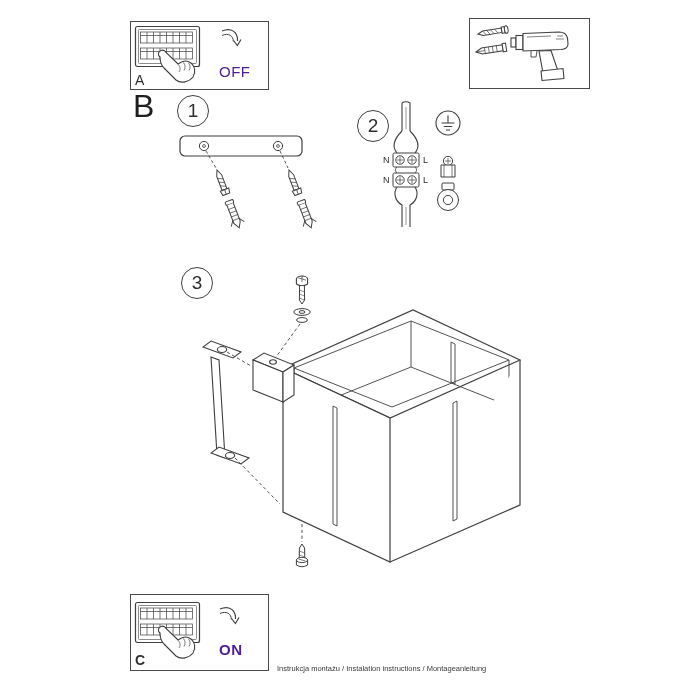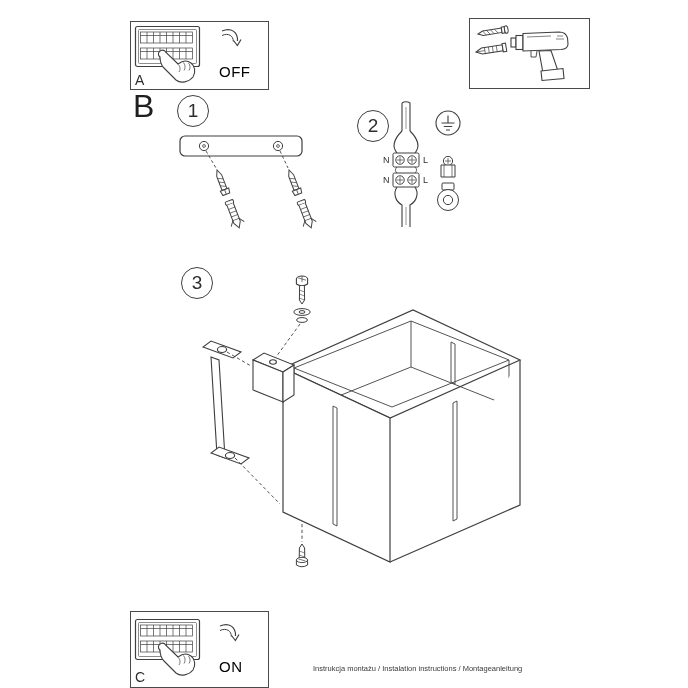--- a/index.html
+++ b/index.html
@@ -4,27 +4,27 @@
 <style>
   html,body{margin:0;padding:0;}
   body{
     width:688px;height:688px;position:relative;overflow:hidden;
     background:#ffffff;color:#2e2e2e;
     font-family:"Liberation Sans", sans-serif;
   }
   .abs{position:absolute;}
   .panel{position:absolute;border:1px solid #4a4a4a;background:#fff;}
   .panel-letter{position:absolute;font-size:14px;color:#2e2e2e;}
-  .state-label{position:absolute;font-size:15px;letter-spacing:.5px;color:#000000;}
+  .state-label{position:absolute;font-size:15px;letter-spacing:.5px;color:#4c1d95;}
   .big-letter{position:absolute;font-size:32px;color:#1f1f1f;}
   .step-circle{
     position:absolute;width:30px;height:30px;border:1.6px solid #3f3f3f;border-radius:50%;
     display:flex;align-items:center;justify-content:center;font-size:19px;background:#fff;
   }
-  .footer{position:absolute;left:277px;top:663px;font-size:7.5px;line-height:11px;color:#3a3a3a;white-space:nowrap;margin-left:36px;}
+  .footer{position:absolute;left:277px;top:663px;font-size:7.5px;line-height:11px;color:#3a3a3a;white-space:nowrap;}
 </style>
 </head>
 <body>
 
 <div class="panel" style="left:130px;top:21px;width:137px;height:67px;">
   <svg class="abs" style="left:3px;top:3px" width="84" height="60" viewBox="0 0 84 60" fill="none" stroke="#3f3f3f">
     <rect x="1.5" y="1.5" width="64" height="40" rx="2" stroke-width="1.2"></rect>
     <rect x="4.5" y="4.5" width="58" height="34" rx="1" stroke-width="0.6"></rect>
     <g stroke-width="0.7">
       <rect x="6.5" y="7" width="52" height="11"></rect>
@@ -205,21 +205,21 @@
   <line x1="107" y1="262" x2="107" y2="280" stroke-dasharray="3.2,2.6" stroke-width="0.9"></line>
   <g stroke-width="1">
     <path d="M107,282 L109.6,286 L109.8,298 L104.2,298 L104.4,286 Z" fill="#fff"></path>
     <path d="M104.3,289 L109.7,291 M104.3,293 L109.7,295" stroke-width="0.6"></path>
     <path d="M101.4,298 L112.6,298 L112.6,303 Q107,306.5 101.4,303 Z" fill="#fff"></path>
     <ellipse cx="107" cy="298" rx="5.6" ry="2.6" fill="#fff" stroke-width="0.9"></ellipse>
     <path d="M103.5,297 L110.5,299" stroke-width="0.7"></path>
   </g>
 </svg>
 
-<div class="panel" style="left:130px;top:611px;width:137px;height:75px;">
+<div class="panel" style="left:130px;top:594px;width:137px;height:75px;font-weight:bold;">
   <svg class="abs" style="left:3px;top:6px" width="84" height="60" viewBox="0 0 84 60" fill="none" stroke="#3f3f3f">
     <rect x="1.5" y="1.5" width="64" height="40" rx="2" stroke-width="1.2"></rect>
     <rect x="4.5" y="4.5" width="58" height="34" rx="1" stroke-width="0.6"></rect>
     <g stroke-width="0.7">
       <rect x="6.5" y="7" width="52" height="11"></rect>
       <path d="M13,7 V18 M19.5,7 V18 M26,7 V18 M32.5,7 V18 M39,7 V18 M45.5,7 V18 M52,7 V18"></path>
       <line x1="6.5" y1="10.5" x2="58.5" y2="10.5"></line>
       <rect x="6.5" y="23" width="52" height="11"></rect>
       <path d="M13,23 V34 M19.5,23 V34 M26,23 V34 M32.5,23 V34 M39,23 V34 M45.5,23 V34 M52,23 V34"></path>
       <line x1="6.5" y1="26.5" x2="58.5" y2="26.5"></line>

